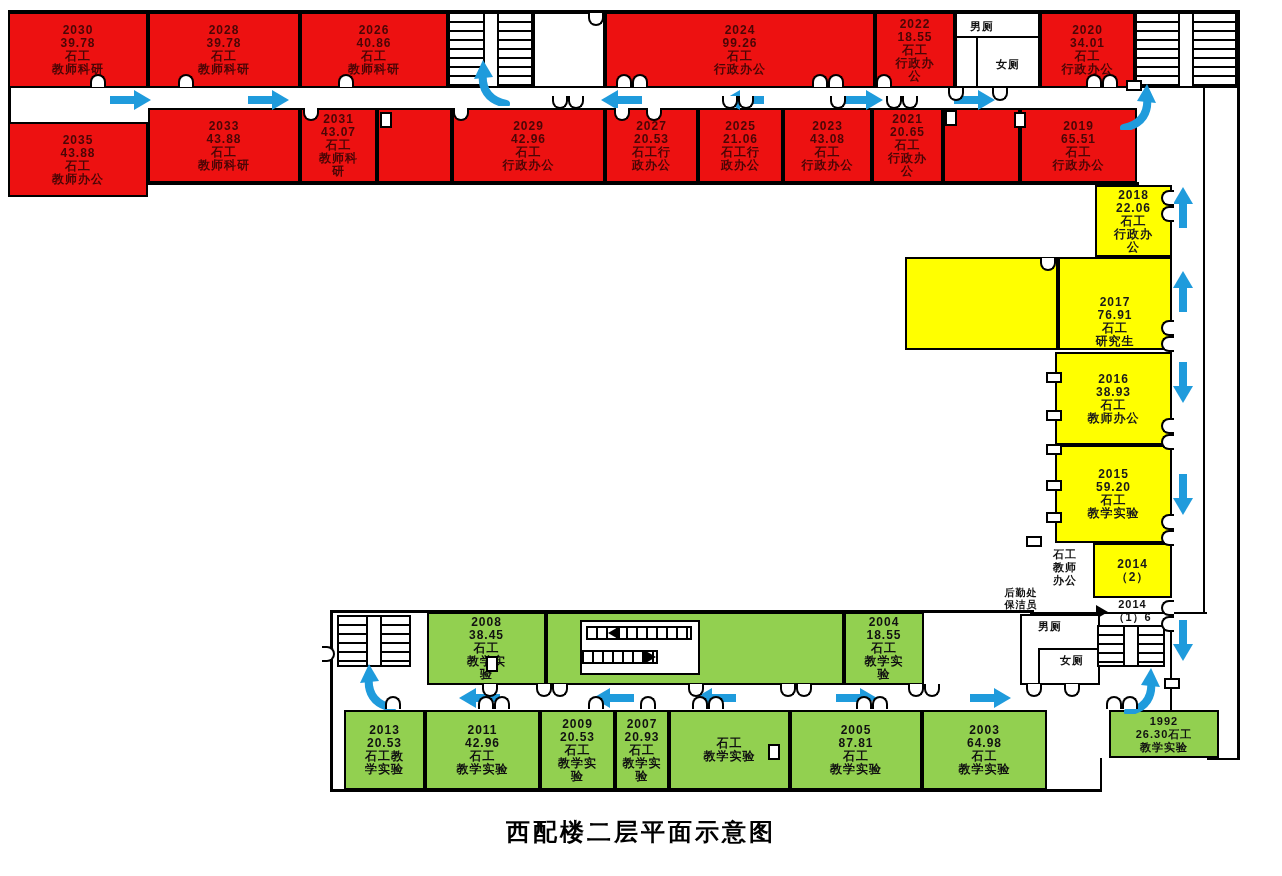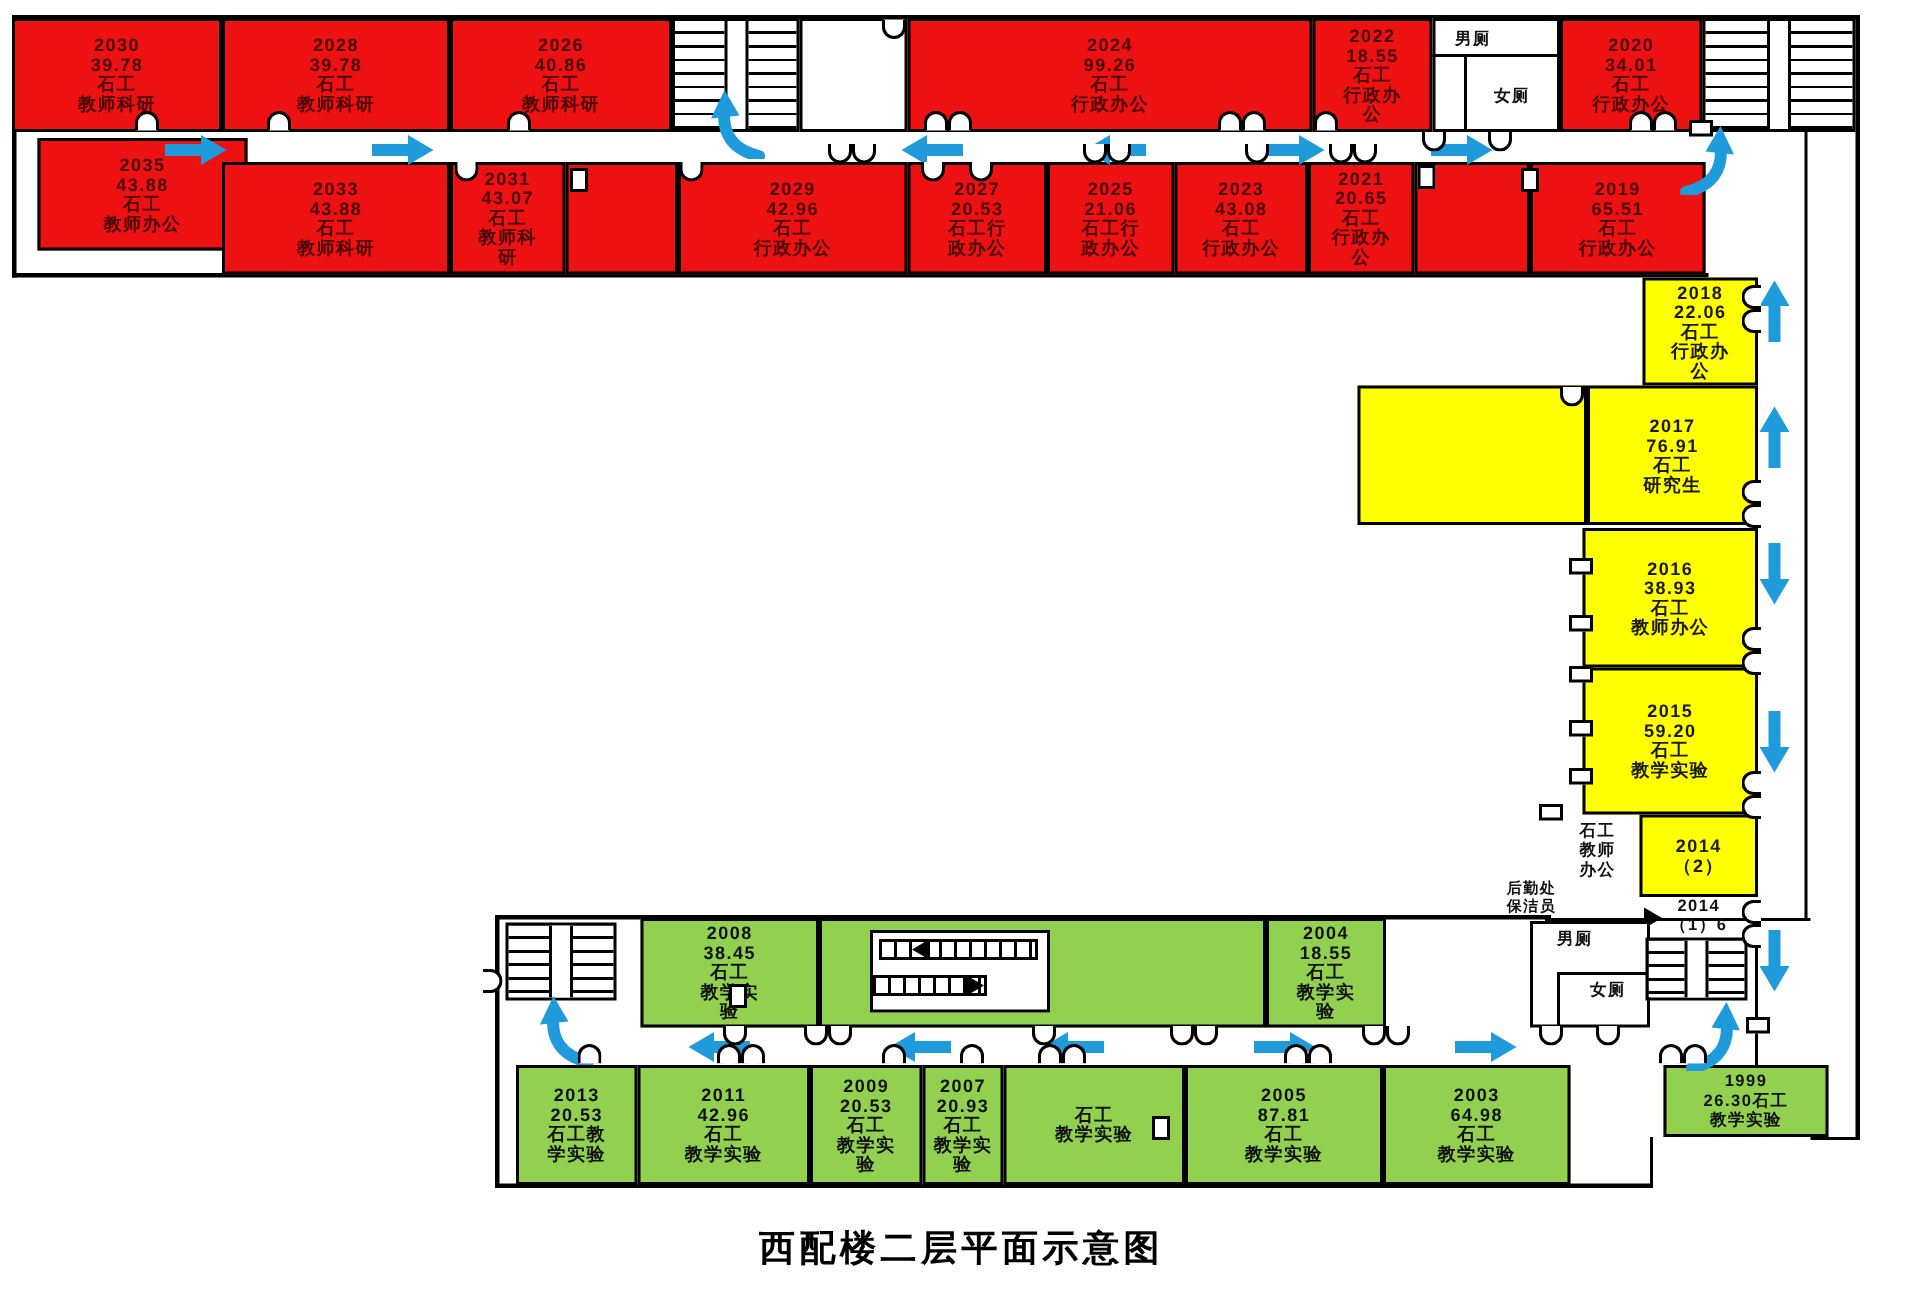--- a/index.html
+++ b/index.html
@@ -113,21 +113,21 @@
   <div class="room whiteroom" style="left:955px;top:12px;width:85px;height:76px;"></div>
   <div class="wall" style="left:955px;top:36px;width:85px;height:2px;"></div>
   <div class="wall" style="left:976px;top:36px;width:2px;height:52px;"></div>
   <div class="room red" style="left:1040px;top:12px;width:95px;height:76px;">
       <span>2020
 34.01
 石工
 行政办公</span>
     </div>
 
-  <div class="room red" style="left:8px;top:92px;width:140px;height:75px;margin-left:17px;">
+  <div class="room red" style="left:8px;top:122px;width:140px;height:75px;">
       <span>2035
 43.88
 石工
 教师办公</span>
     </div>
   <div class="room red" style="left:148px;top:108px;width:152px;height:75px;">
       <span>2033
 43.88
 石工
 教师科研</span>
@@ -180,21 +180,21 @@
     </div>
 
   <div class="room yellow" style="left:1095px;top:185px;width:77px;height:72px;">
       <span>2018
 22.06
 石工
 行政办
 公</span>
     </div>
   <div class="room yellow" style="left:905px;top:257px;width:153px;height:93px;"></div>
-  <div class="room yellow" style="left:1058px;top:257px;width:114px;height:93px;">
+  <div class="room yellow" style="left:1058px;top:257px;width:114px;height:93px;align-items:flex-end;">
       <span>2017
 76.91
 石工
 研究生</span>
     </div>
   <div class="room yellow" style="left:1055px;top:352px;width:117px;height:93px;">
       <span>2016
 38.93
 石工
 教师办公</span>
@@ -280,21 +280,21 @@
 石工
 教学实验</span>
     </div>
   <div class="room green" style="left:910px;top:710px;width:125px;height:80px;">
       <span>2003
 64.98
 石工
 教学实验</span>
     </div>
   <div class="room green" style="left:1097px;top:710px;width:110px;height:48px;font-size:11px;">
-      <span>1999
+      <span>1992
 26.30石工
 教学实验</span>
     </div>
 
   <div class="stairs" style="left:448px;top:12px;width:85px;height:76px;">
       <i class="post"></i>
     </div>
   <div class="stairs" style="left:1135px;top:12px;width:102px;height:76px;">
       <i class="post"></i>
     </div>

